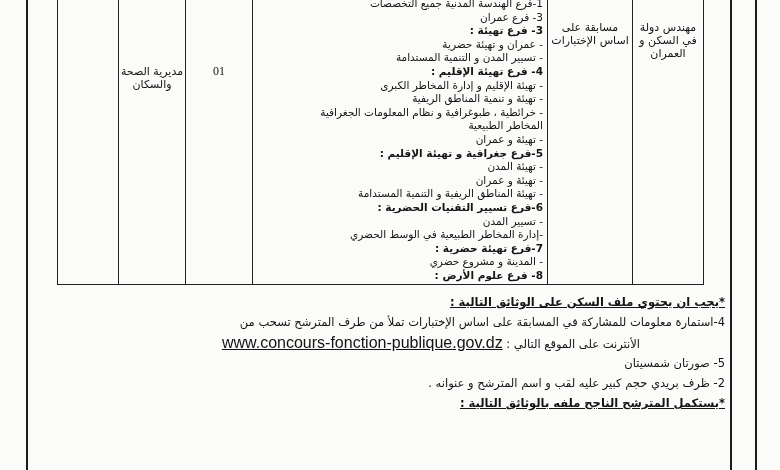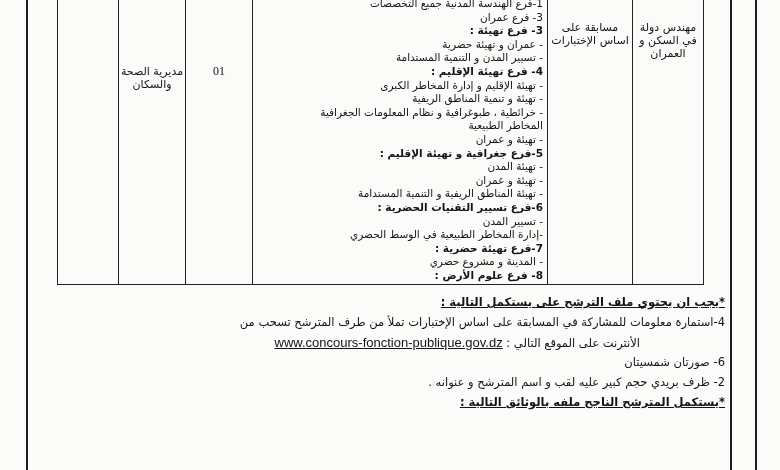--- a/index.html
+++ b/index.html
@@ -32,21 +32,21 @@
   .spec-list { direction:rtl; text-align:right; padding:0 4px 2px 4px; font-size:10.5px; line-height:13.6px; height:285px; overflow:hidden; }
   .spec-list .bold { font-weight:bold; }
   .spec-list .line { white-space:nowrap; }
 
   .docs {
     position:absolute; right:55px; top:293px; width:680px;
     direction:rtl; text-align:right; font-size:11.5px; line-height:19.8px;
   }
   .docs .head { font-weight:bold; text-decoration:underline; }
   .docs .line { white-space:nowrap; }
-  .url { font-family:"Liberation Sans", sans-serif; font-size:13px; text-decoration:underline; direction:ltr; unicode-bidi:embed; }
+  .url { font-family:"Liberation Sans", sans-serif; font-size:16px; text-decoration:underline; direction:ltr; unicode-bidi:embed; }
 </style>
 </head>
 <body>
 
 <div class="vline page-border-left"></div>
 <div class="vline page-border-right-1"></div>
 <div class="vline page-border-right-2"></div>
 
 <table class="posts">
   <tbody>
@@ -88,23 +88,23 @@
     </td>
     <td class="c-dir">
       <div class="cell-center" style="padding-top:68px;">مديرية الصحة والسكان</div>
     </td>
     <td class="c-empty"></td>
   </tr>
 </tbody>
   </table>
 
 <div class="docs">
-  <div class="line head">*يجب ان يحتوي ملف الترشح على يستكمل التالية :</div>
+  <div class="line head">*يجب ان يحتوي ملف السكن على الوثائق التالية :</div>
   <div class="line">4-استمارة معلومات للمشاركة في المسابقة على اساس الإختبارات تملأ من طرف المترشح تسحب من</div>
   <div class="line" style="padding-right:85px;">
     <span>الأنترنت على الموقع التالي :</span>
     <span class="url">www.concours-fonction-publique.gov.dz</span>
   </div>
-  <div class="line">6- صورتان شمسيتان</div>
+  <div class="line">5- صورتان شمسيتان</div>
   <div class="line">2- ظرف بريدي حجم كبير عليه لقب و اسم المترشح و عنوانه .</div>
   <div class="line head">*يستكمل المترشح الناجح ملفه بالوثائق التالية :</div>
 
 </div>
 
 </body></html>

